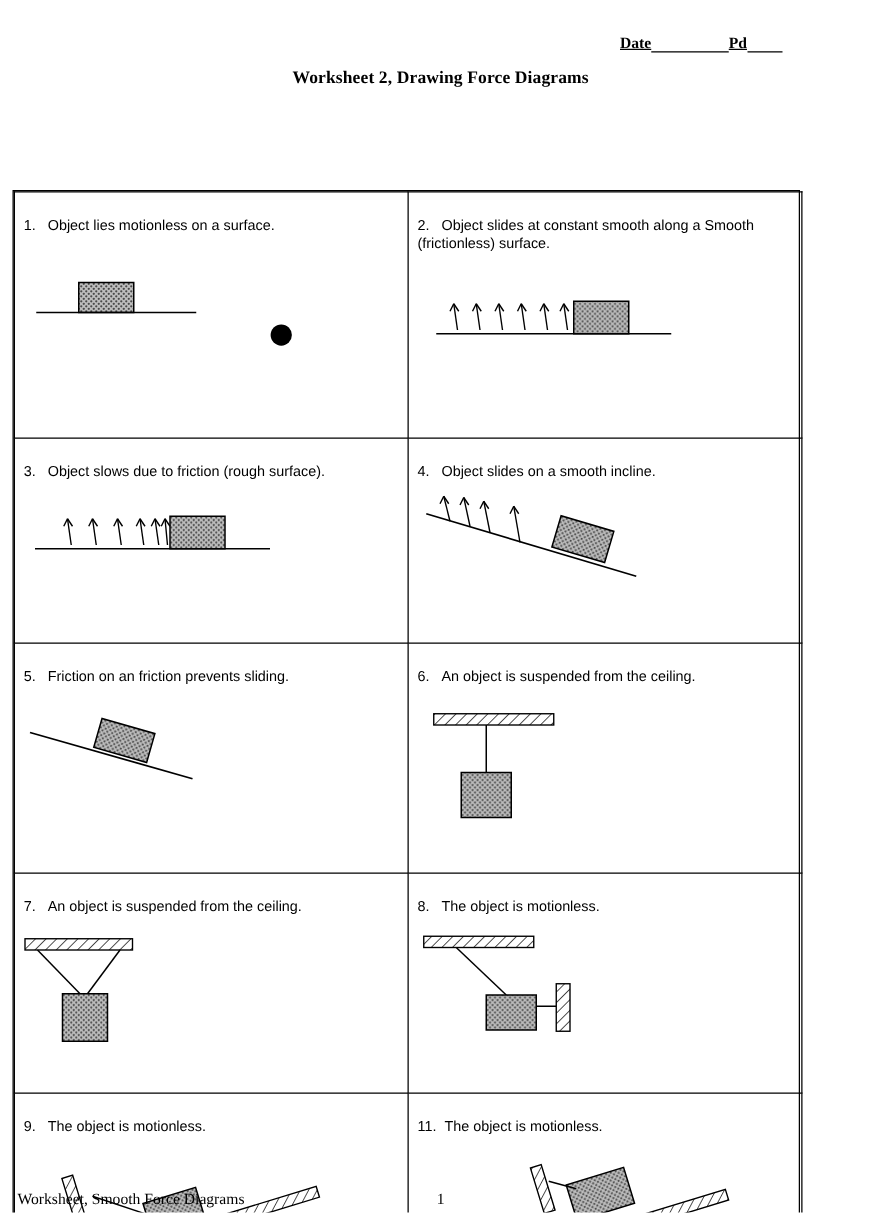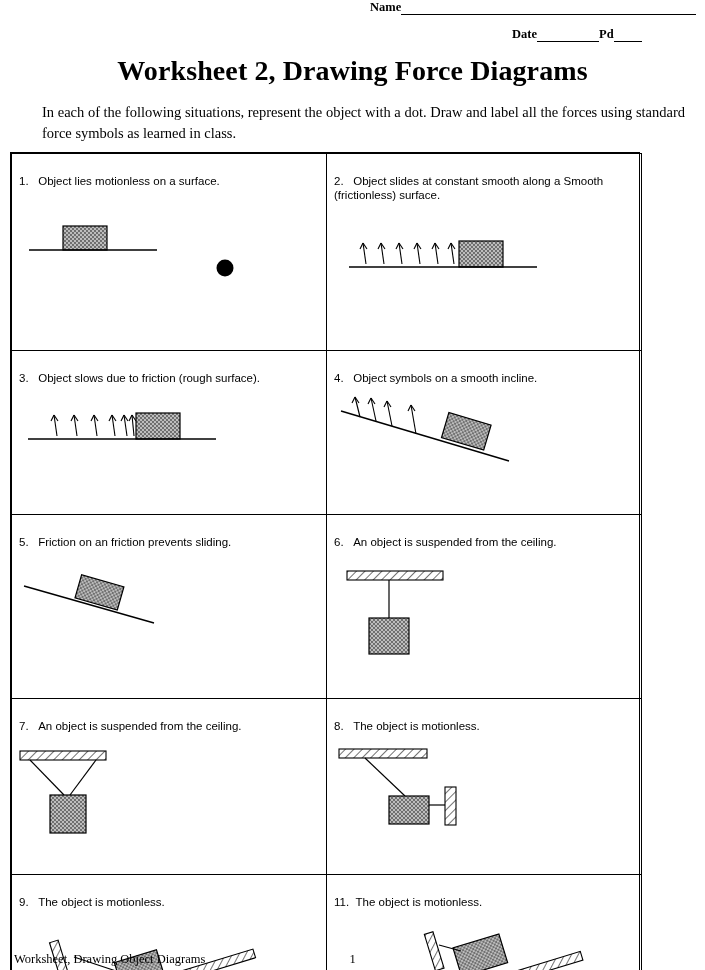--- a/index.html
+++ b/index.html
@@ -35,24 +35,25 @@
   .hdr-name .rule {
     display: inline-block;
     width: 295px;
     border-bottom: 1px solid #000;
     height: 11px;
     vertical-align: bottom;
   }
   .hdr-date {
     position: absolute;
     top: 27px;
-    left: 512px;
+    left: 496px;
     font-size: 12.5px;
     font-weight: bold;
     white-space: nowrap;
+    text-decoration: underline;
   }
   .hdr-date .rule-s {
     display: inline-block;
     width: 62px;
     border-bottom: 1px solid #000;
     height: 11px;
     vertical-align: bottom;
   }
   .hdr-date .rule-xs {
     display: inline-block;
@@ -61,21 +62,21 @@
     height: 11px;
     vertical-align: bottom;
   }
 
   .title {
     position: absolute;
     top: 55px;
     left: 0;
     width: 705px;
     text-align: center;
-    font-size: 28px;
+    font-size: 14px;
     font-weight: bold;
     letter-spacing: 0.1px;
   }
 
   .intro {
     position: absolute;
     top: 102px;
     left: 42px;
     width: 648px;
     font-size: 14.5px;
@@ -133,31 +134,27 @@
   }
   .footer .left { position: absolute; left: 0; top: 0; }
   .footer .center { position: absolute; left: 0; top: 0; width: 677px; text-align: center; }
   .footer .right { position: absolute; right: 0; top: 16px; text-align: center; }
 </style>
 </head>
 <body>
 
 <div class="page">
 
-  <div class="hdr-name">
-    <span>Name</span><span class="rule"></span>
-  </div>
 
   <div class="hdr-date">
     <span>Date</span><span class="rule-s"></span><span>Pd</span><span class="rule-xs"></span>
   </div>
 
   <div class="title">Worksheet 2, Drawing Force Diagrams</div>
 
-  <div class="intro">In each of the following situations, represent the object with a dot.  Draw and label all the forces using standard force symbols as learned in class.</div>
 
   <div class="grid">
   <table>
 
     <tbody>
           <tr>
       <td>
         <div class="cell-label">
           <span>1.</span>&nbsp;&nbsp;&nbsp;<span>Object lies motionless on a surface.</span>
         </div>
@@ -244,21 +241,21 @@
               <line x1="112" y1="30" x2="116" y2="36"></line>
               <line x1="120" y1="30" x2="122" y2="51"></line>
               <line x1="120" y1="30" x2="117" y2="36"></line>
               <line x1="120" y1="30" x2="124" y2="36"></line>
             </g>
           </svg>
         </div>
       </td>
       <td>
         <div class="cell-label">
-          <span>4.</span>&nbsp;&nbsp;&nbsp;<span>Object symbols on a smooth incline.</span>
+          <span>4.</span>&nbsp;&nbsp;&nbsp;<span>Object slides on a smooth incline.</span>
         </div>
         <div class="cell-art r2">
           <svg class="art-svg" width="314" height="110" viewBox="0 0 314 110">
 
             <line x1="14" y1="26" x2="182" y2="76" stroke="#000" stroke-width="1.4"></line>
 
             <g transform="rotate(16.5 140 58)">
               <rect x="114" y="34" width="44" height="26" fill="url(#hatch)" stroke="#000" stroke-width="1.2"></rect>
             </g>
             <g stroke="#000" stroke-width="1.1">
@@ -391,18 +388,18 @@
             <line x1="112" y1="36" x2="134" y2="42" stroke="#000" stroke-width="1.1"></line>
           </svg>
         </div>
       </td>
     </tr>
   </tbody>
       </table>
   </div>
 
   <div class="footer">
-    <span class="left">Worksheet, Drawing Object Diagrams</span>
+    <span class="left">Worksheet, Smooth Force Diagrams</span>
     <span class="center">1</span>
     <span class="right">9/23/2009</span>
   </div>
 
 </div>
 
 </body></html>

